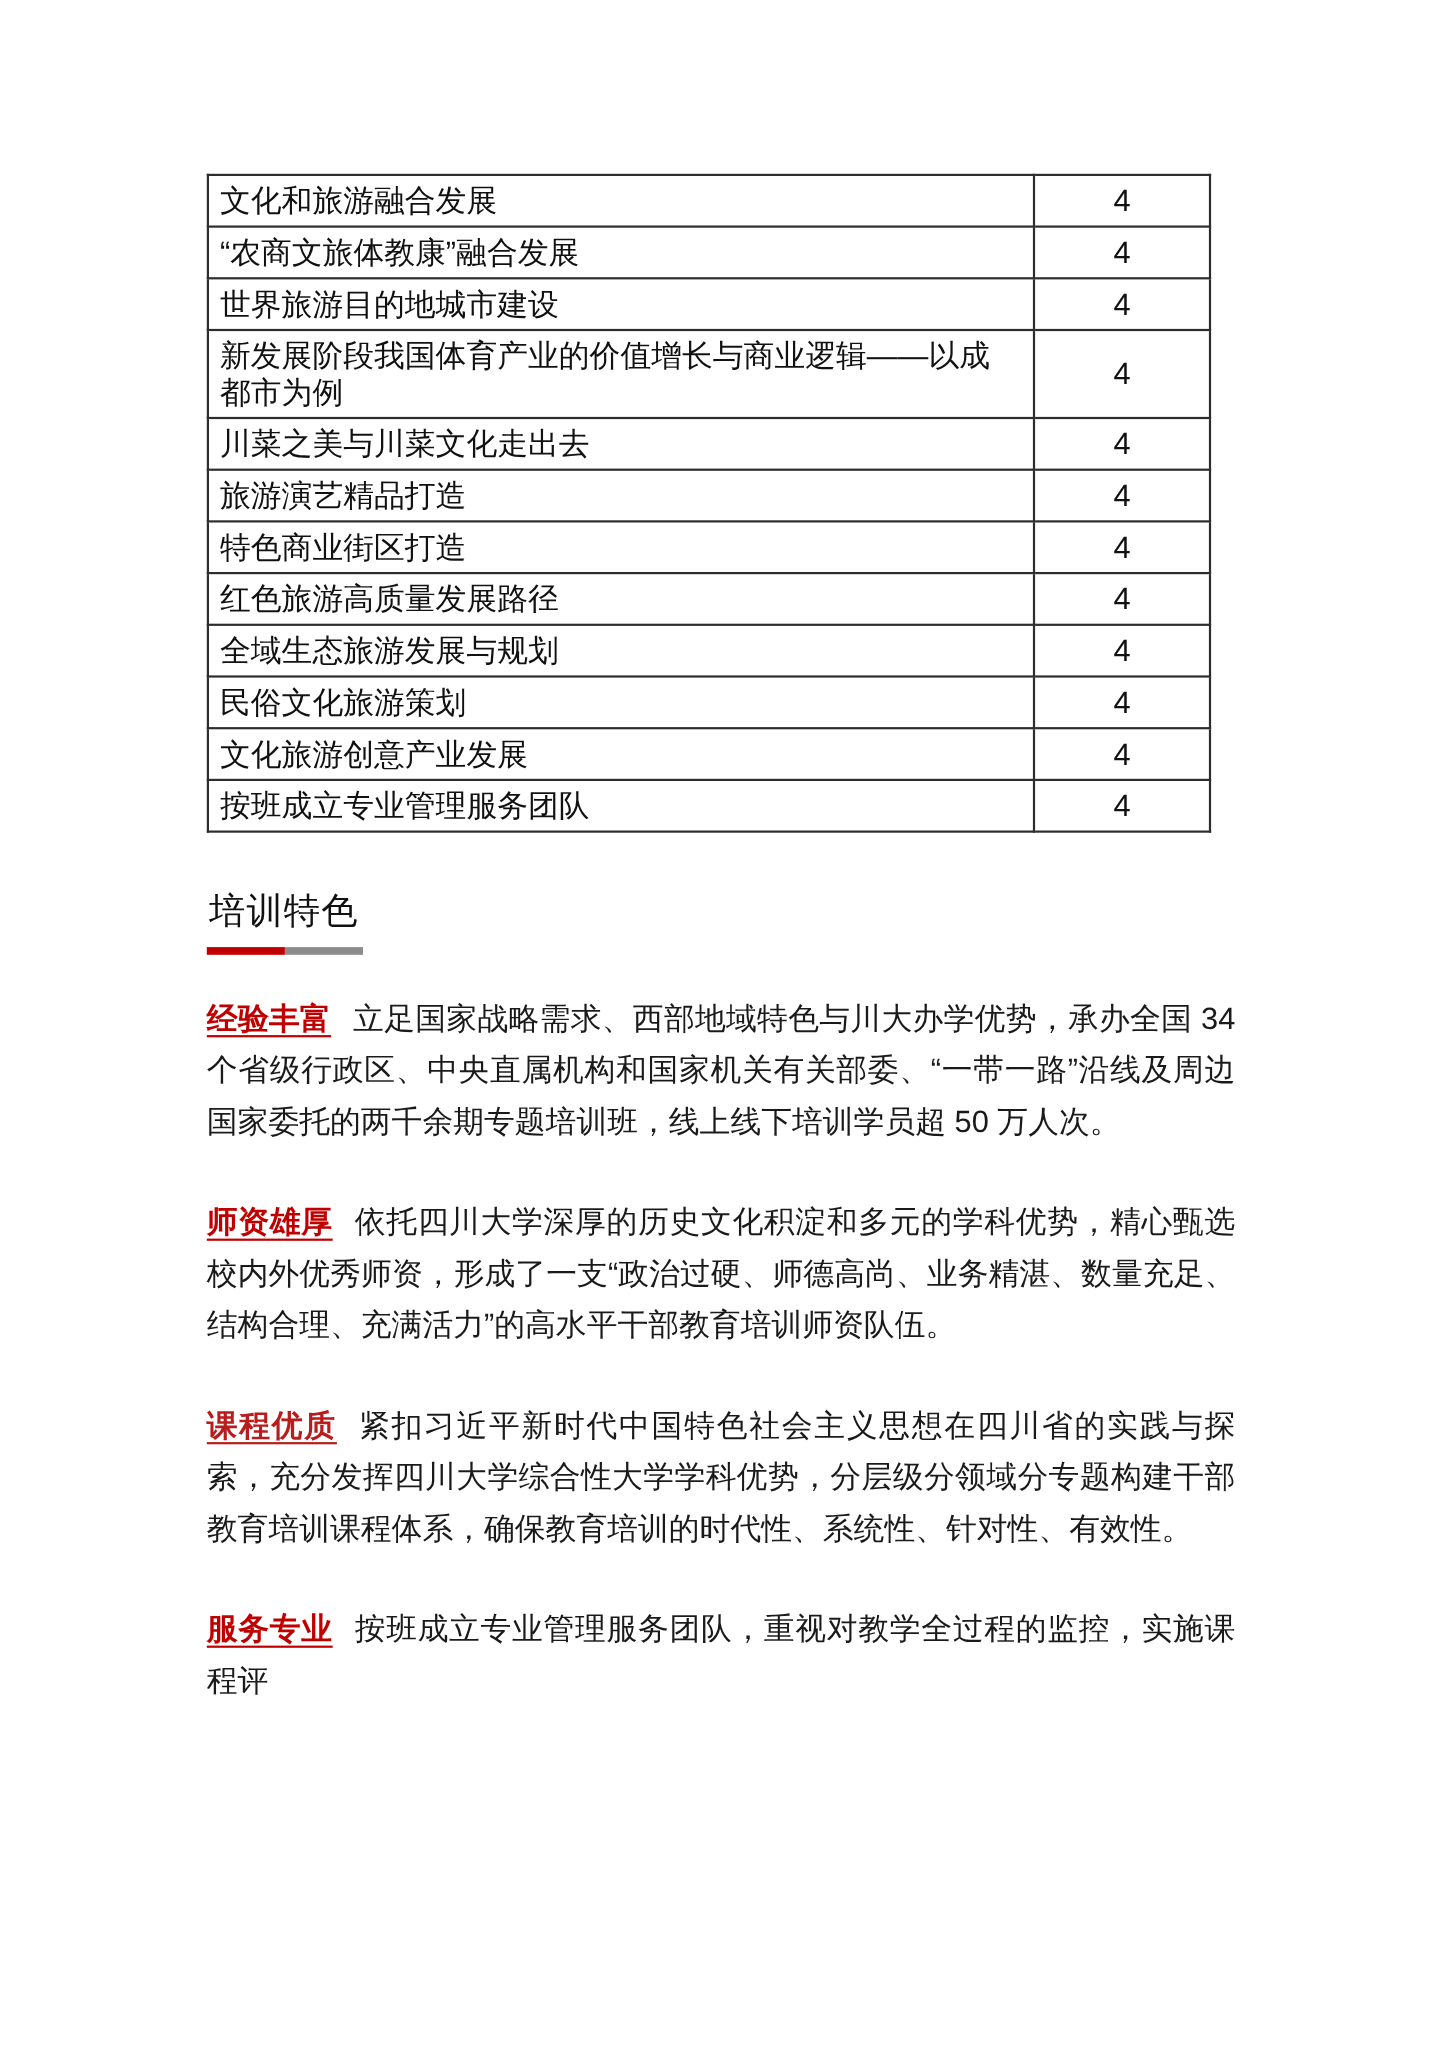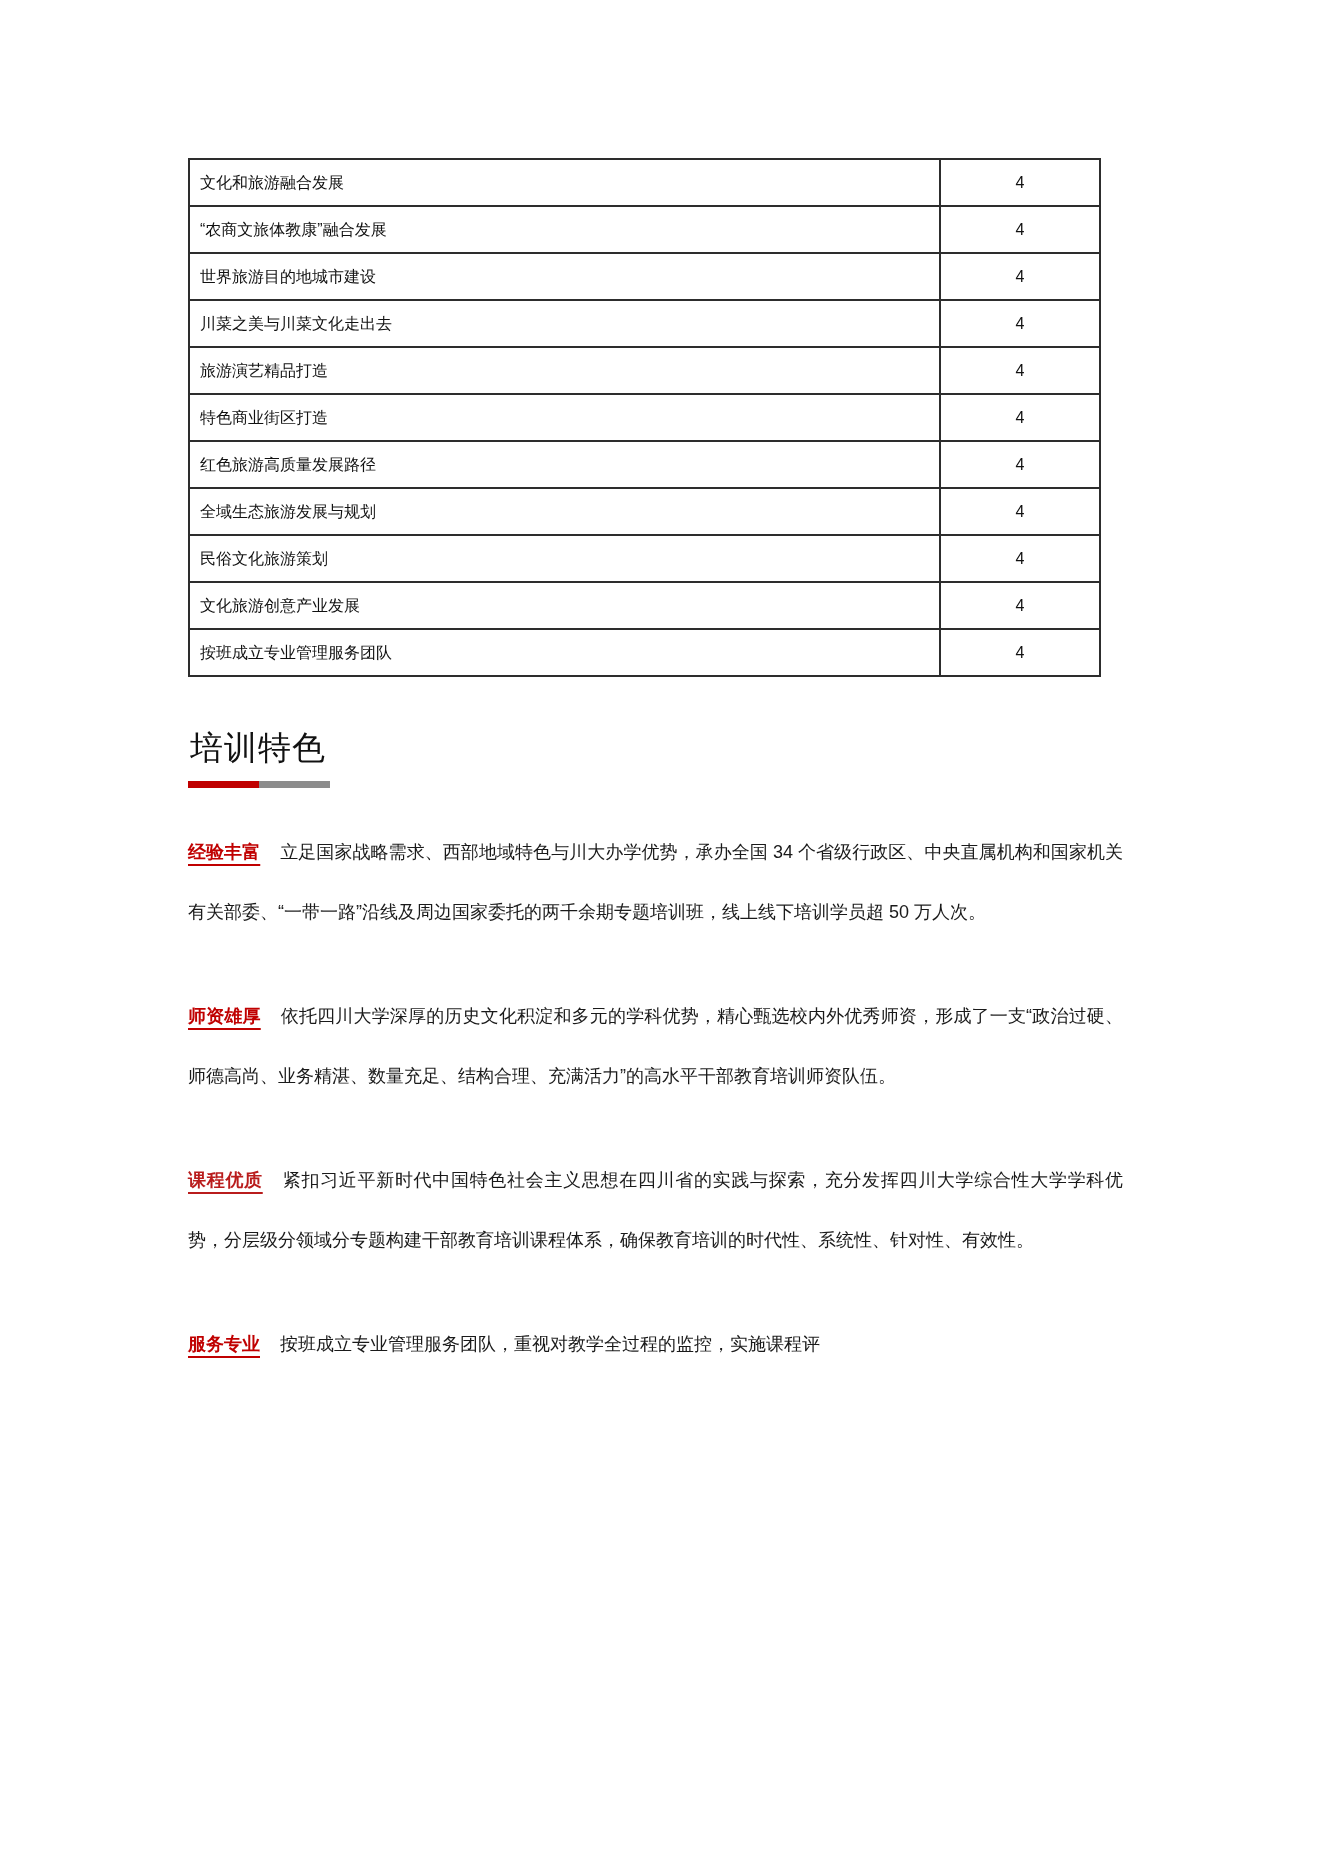--- a/index.html
+++ b/index.html
@@ -19,21 +19,21 @@
     width:935px;
   }
   
   table.course-table {
     border-collapse:collapse;
     table-layout:fixed;
     width:885px;
   }
   .course-table td {
     border:2px solid #2d2d2d;
-    font-size:16px;
+    font-size:28px;
     color:#111111;
     vertical-align:middle;
   }
   .course-table td.course-cell {
     width:727px;
     padding:6px 12px 6px 10px;
     line-height:33px;
     text-align:left;
   }
   .course-table td.hours-cell {
@@ -58,22 +58,22 @@
   }
   .title-underline .seg-red  { width:71px; height:7px; }
   .title-underline .seg-gray { width:71px; height:7px; }
   
   .features {
     margin-top:34px;
     width:935px;
   }
   .feature {
     margin:0 0 44px 0;
-    font-size:18px;
-    line-height:60px;
+    font-size:28px;
+    line-height:47px;
     text-align:justify;
     color:#1a1a1a;
   }
   .feature:last-child { margin-bottom:0; }
   .feature-label {
     font-weight:bold;
     text-decoration:underline;
     text-decoration-thickness:2px;
     text-underline-offset:6px;
     margin-right:20px;
@@ -95,20 +95,24 @@
   <tr>
     <td class="course-cell">“农商文旅体教康”融合发展</td>
     <td class="hours-cell">4</td>
   </tr>
 
   <tr>
     <td class="course-cell">世界旅游目的地城市建设</td>
     <td class="hours-cell">4</td>
   </tr>
 
+  <tr>
+    <td class="course-cell">新发展阶段我国体育产业的价值增长与商业逻辑——以成都市为例</td>
+    <td class="hours-cell">4</td>
+  </tr>
 
   <tr>
     <td class="course-cell">川菜之美与川菜文化走出去</td>
     <td class="hours-cell">4</td>
   </tr>
 
   <tr>
     <td class="course-cell">旅游演艺精品打造</td>
     <td class="hours-cell">4</td>
   </tr>

